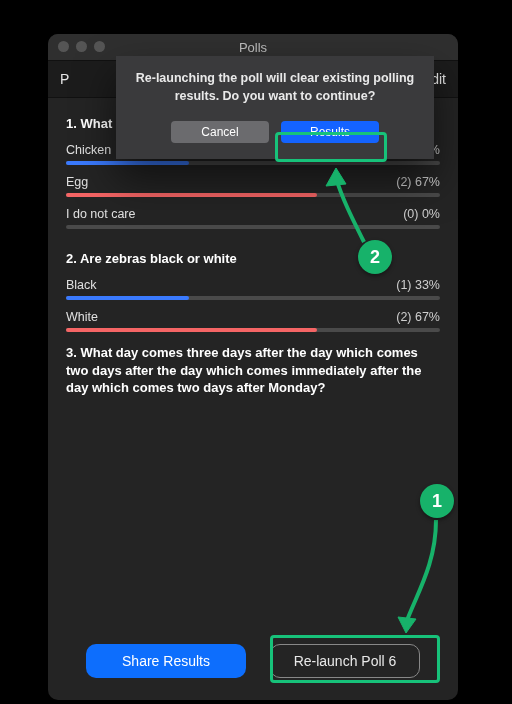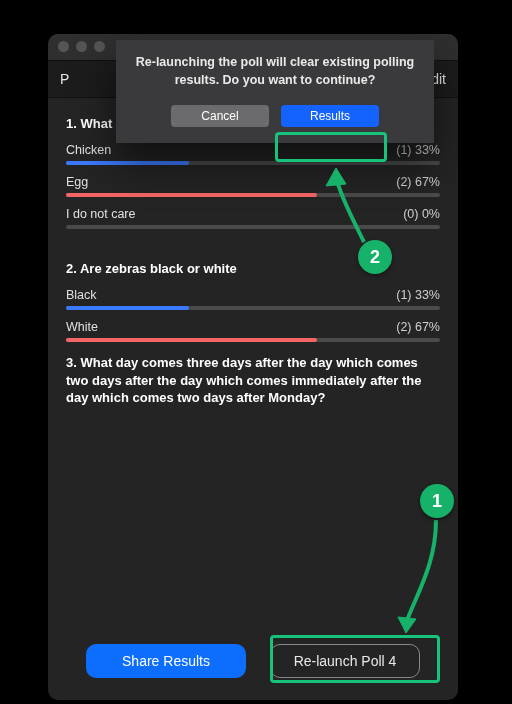--- a/index.html
+++ b/index.html
@@ -49,21 +49,21 @@
     display:flex; justify-content:center; gap:24px;text-align:center;
   }
   .btn {
     height:34px; border-radius:10px; font-size:14px; display:flex; align-items:center; justify-content:center;
     cursor:pointer; user-select:none;
   }
   .btn-primary { background:#0d6efd; color:#fff; width:160px; }
   .btn-outline { background:transparent; color:#e8e8e8; border:1px solid #888; width:150px; }
   
   .dialog {
-    position:absolute; left:116px; top:40px;
+    position:absolute; left:116px; top:56px;
     width:318px; background:#3a3a3c;
     border-radius:0;
     box-shadow: 0 20px 40px rgba(0,0,0,0.55);
     padding: 14px 18px 16px 18px;
     z-index:50;
     color:#e9e9e9;
     text-align:center;
   }
   .dialog p { font-size:12.5px; line-height:1.4; font-weight:600; margin-bottom:16px; }
   .dlg-btns { display:flex; justify-content:center; gap:12px; }
@@ -123,21 +123,21 @@
     <div class="opt">
       <div class="opt-head">
           <span>I do not care</span>
           <span class="pct">(0) 0%</span>
         </div>
       <div class="bar-track">
           <div class="bar-fill blue" style="width:0%"></div>
         </div>
     </div>
 
-    <div class="qtitle" style="margin-top:32px">2. Are zebras black or white</div>
+    <div class="qtitle" style="margin-top:22px">2. Are zebras black or white</div>
     <div class="opt">
       <div class="opt-head">
           <span>Black</span>
           <span class="pct">(1) 33%</span>
         </div>
       <div class="bar-track">
           <div class="bar-fill blue" style="width:33%"></div>
         </div>
     </div>
     <div class="opt">
@@ -148,21 +148,21 @@
       <div class="bar-track">
           <div class="bar-fill red" style="width:67%"></div>
         </div>
     </div>
 
     <div class="q3">3. What day comes three days after the day which comes two days after the day which comes immediately after the day which comes two days after Monday?</div>
   </div>
 
   <div class="footer">
     <div class="btn btn-primary">Share Results</div>
-    <div class="btn btn-outline">Re-launch Poll 4</div>
+    <div class="btn btn-outline">Re-launch Poll 6</div>
   </div>
 </div>
 
 <div class="dialog">
   <p>Re-launching the poll will clear existing polling results. Do you want to continue?</p>
   <div class="dlg-btns">
     <div class="dlg-btn dlg-cancel">Cancel</div>
     <div class="dlg-btn dlg-continue">Results</div>
   </div>
 </div>

